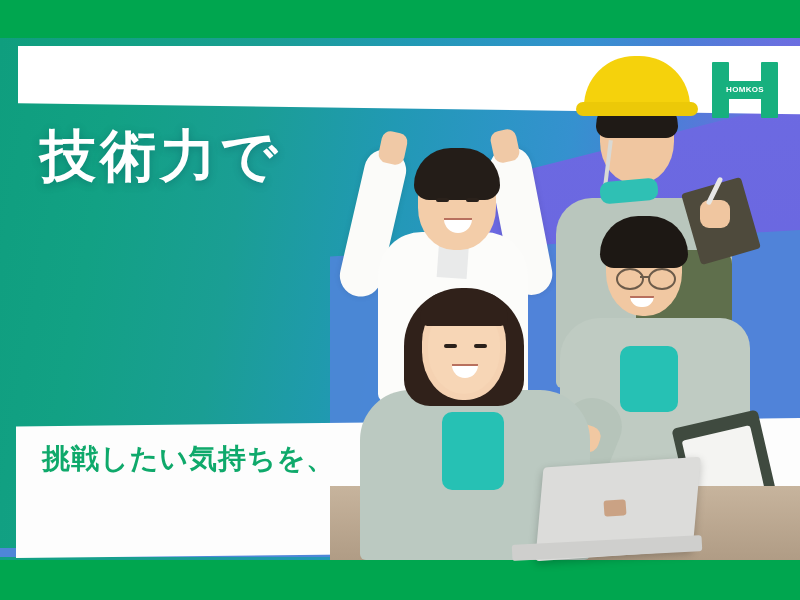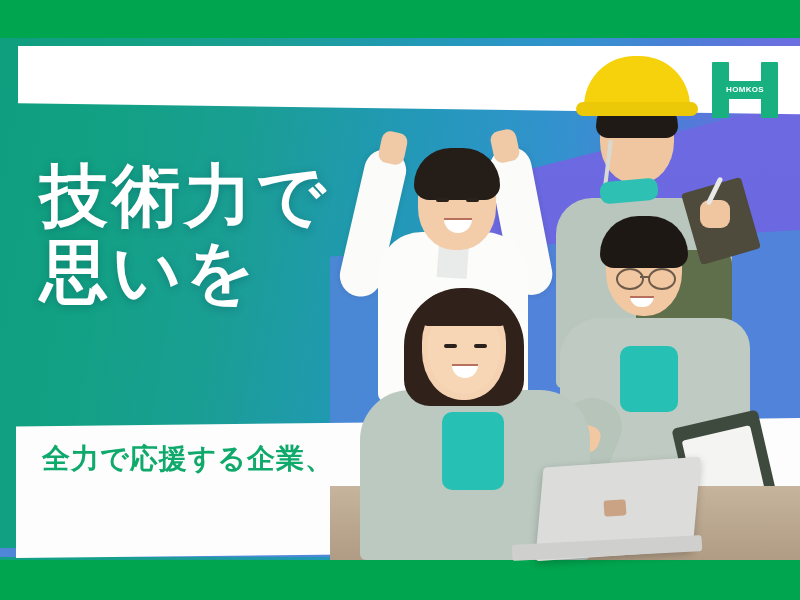--- a/index.html
+++ b/index.html
@@ -55,26 +55,25 @@
     position:absolute;left:16px;top:418px;width:784px;height:140px;
     background:#fdfdfd;z-index:9;
     clip-path:polygon(0 6%,100% 0,100% 94%,0 100%);
   }
 
   
   .headline{
     position:absolute;left:40px;top:118px;z-index:12;
     color:#ffffff;
     font-weight:800;
-    font-size:68px;
+    font-size:56px;
     line-height:76px;
     letter-spacing:4px;
     text-shadow:0 2px 9px rgba(0,60,70,.30);
     white-space:nowrap;
-    margin-top:39px;
   }
   .headline div{display:block;}
 
   
   .subcopy{
     position:absolute;left:42px;top:438px;z-index:14;
     color:#0fa96b;
     font-weight:800;
     font-size:28px;
     line-height:41px;
@@ -275,25 +274,24 @@
       <div class="fig f2"></div>
       <div class="fig f3"></div>
       <div class="fig f4"></div>
     </div>
   </div>
 
   <div class="band-white-bottom"></div>
 
   <div class="headline">
     <div>技術力で</div>
-    <div>思いを</div>
   </div>
 
   <div class="subcopy">
-    <div>全力で応援する企業、</div>
+    <div>挑戦したい気持ちを、</div>
   </div>
 
   <div class="logo">
     <div class="bar l"></div>
     <div class="bar r"></div>
     <div class="cross"></div>
     <div class="wordmark">HOMKOS</div>
   </div>
 
 </div>

